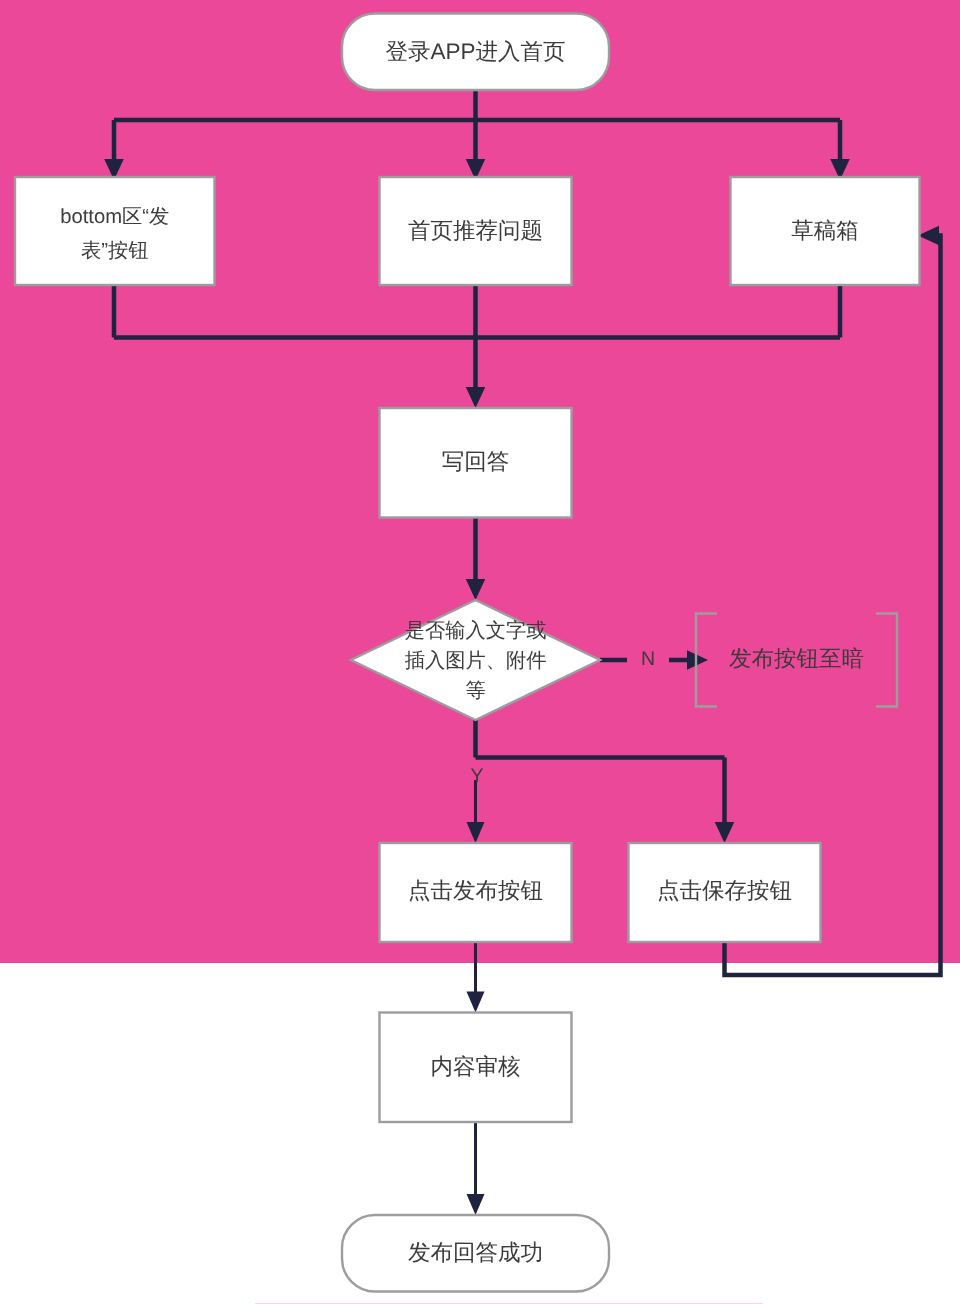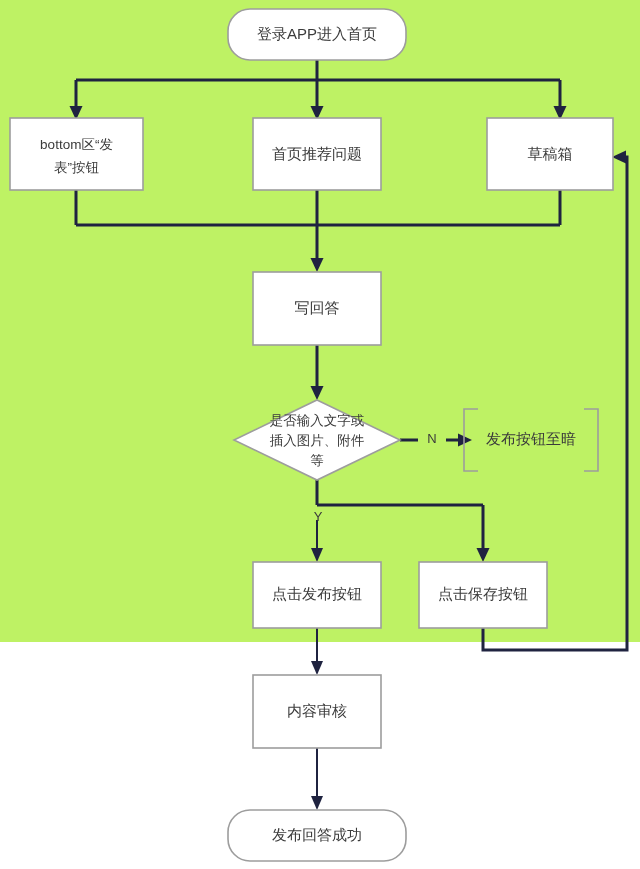--- a/index.html
+++ b/index.html
@@ -10,21 +10,21 @@
   body {
     width: 640px;
     height: 869px;
     font-family: "Liberation Sans", "DejaVu Sans", sans-serif;
     overflow: hidden;
   }
   #flow-root {
     position: relative;
     width: 640px;
     height: 642px;
-    background: #bef264;
+    background: #ec4899;
   }
   svg#flow-svg {
     display: block;
     width: 640px;
     height: 869px;
   }
   .node-shape {
     fill: #ffffff;
     stroke: #9d9d9d;
     stroke-width: 1.6;

